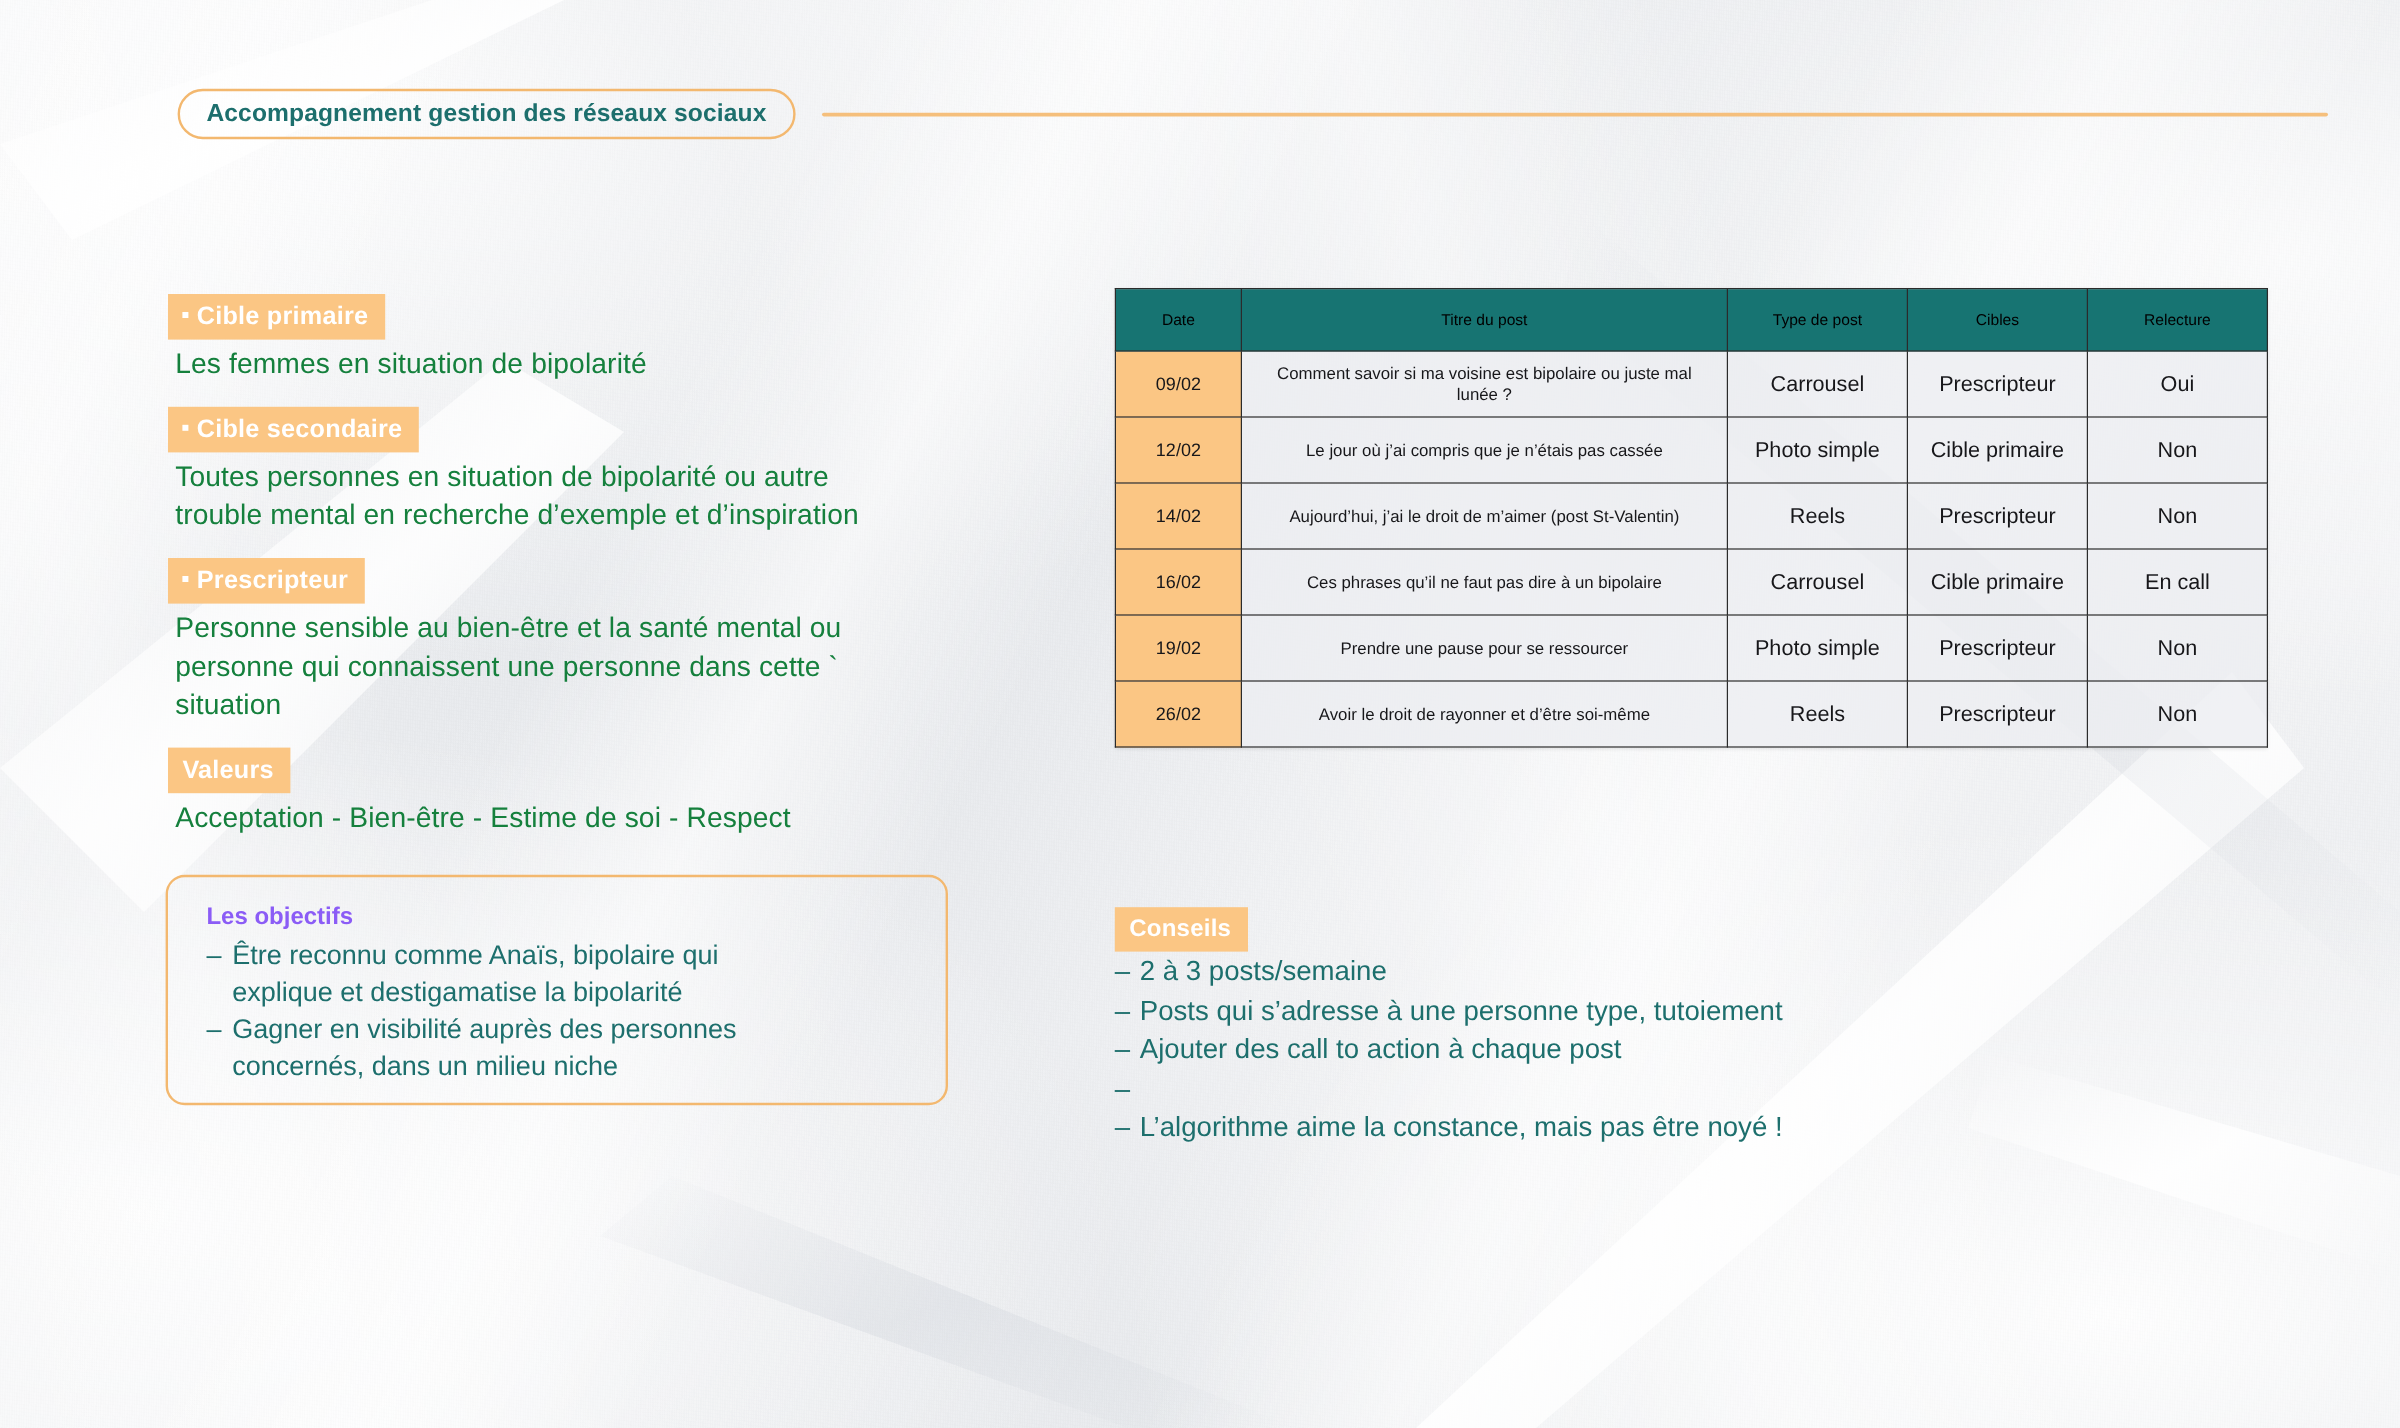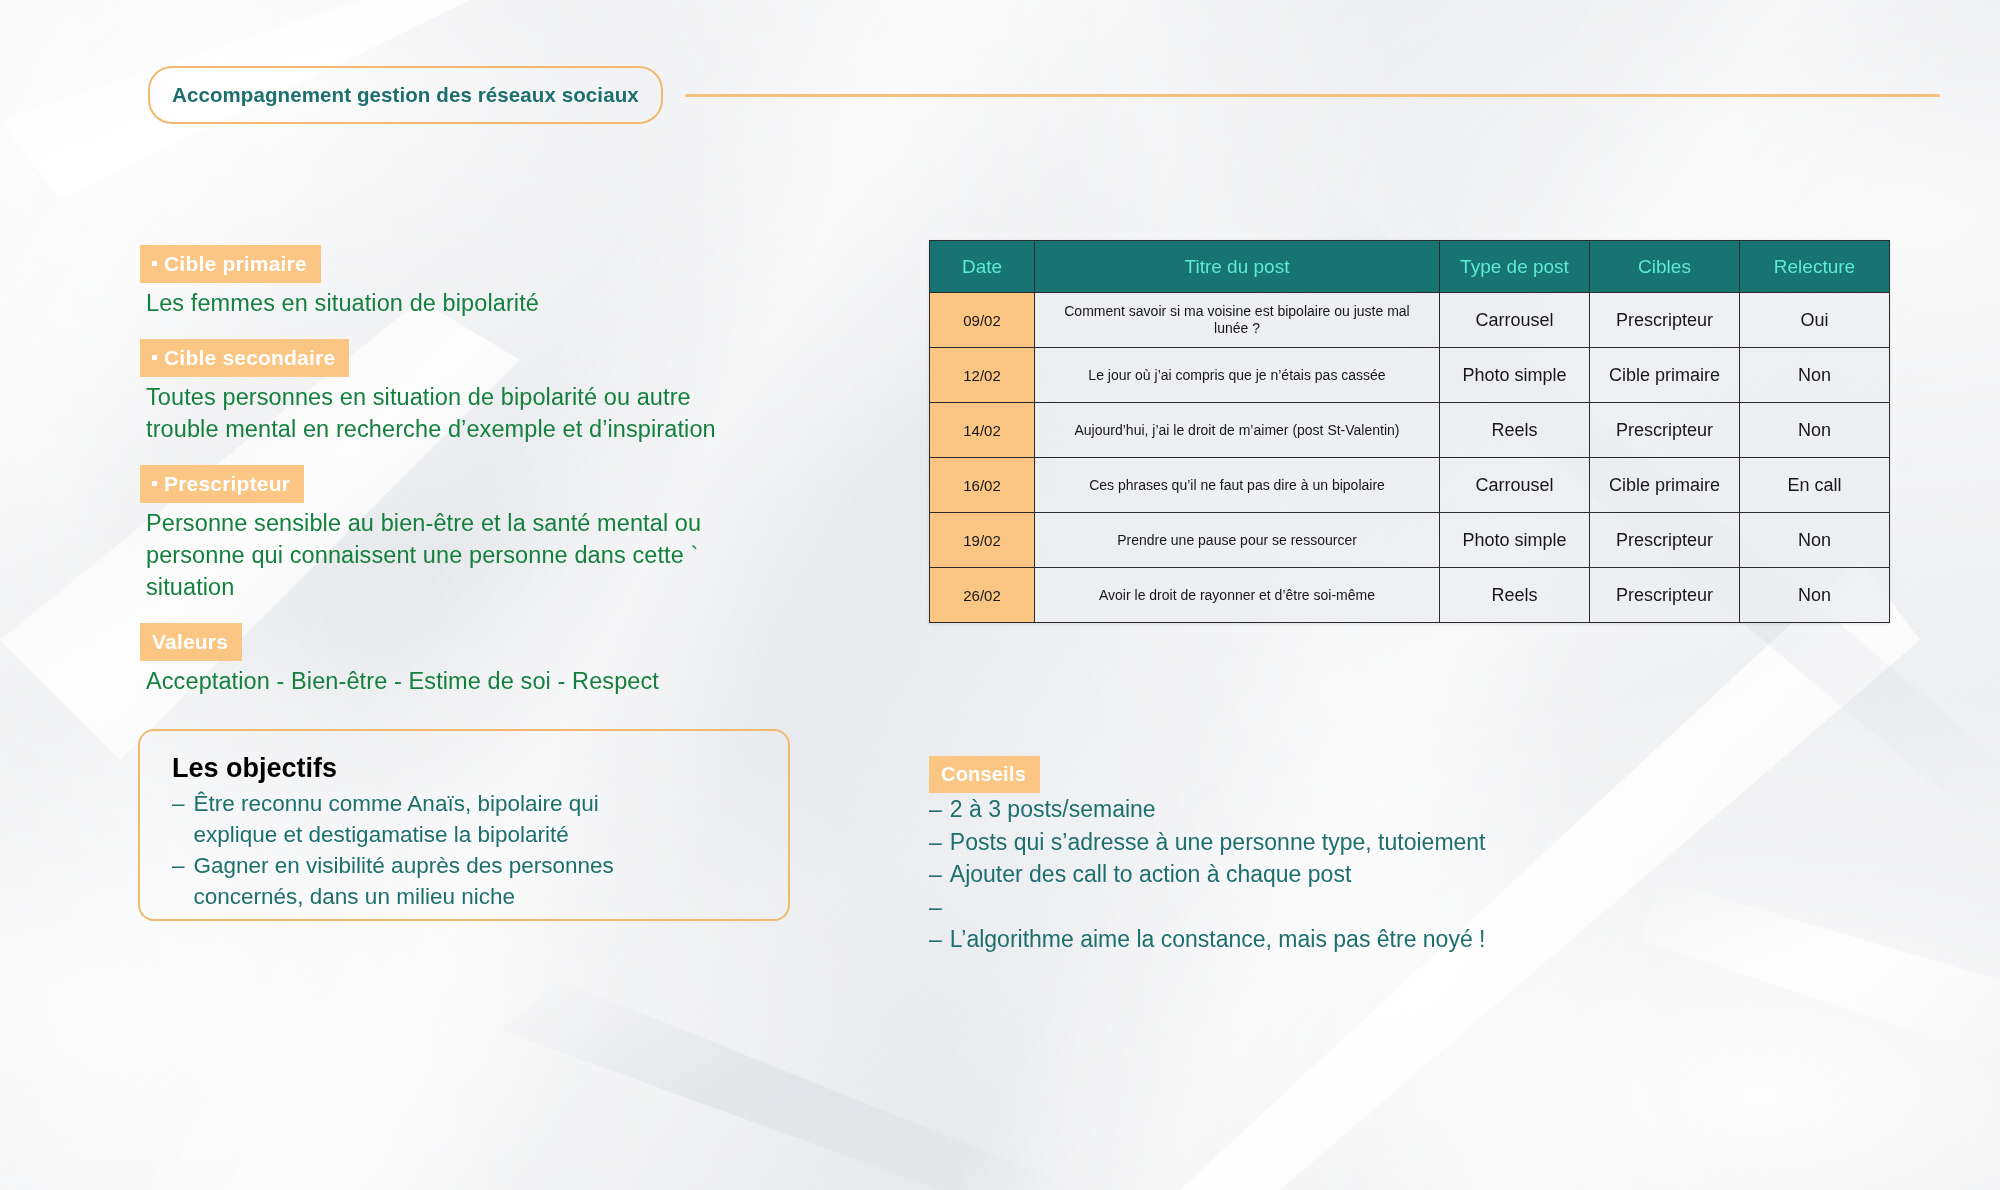--- a/index.html
+++ b/index.html
@@ -68,21 +68,21 @@
     left: 148px;
     top: 74px;
     width: 1700px;
     height: 42px;
     display: flex;
     align-items: center;
   }
   #title-pill {
     border: 2px solid #f3b86f;
     border-radius: 24px;
-    height: 58px;
+    height: 42px;
     display: flex;
     align-items: center;
     padding: 0 22px;
     background: transparent;
     white-space: nowrap;
   }
   #title-pill .t {
     font-size: 20.5px;
     font-weight: 700;
     letter-spacing: .1px;
@@ -140,22 +140,22 @@
     position: absolute;
     left: 138px;
     top: 729px;
     width: 652px;
     height: 192px;
     border: 2px solid #f3b86f;
     border-radius: 16px;
     padding: 22px 30px 0 32px;
   }
   #objectives-title {
-    color: #000000;
-    font-size: 27px;
+    color: #8b5cf6;
+    font-size: 20px;
     font-weight: 700;
     margin-bottom: 4px;
   }
   .obj-item {
     color: #1d6f6d;
     font-size: 22.5px;
     line-height: 31px;
     display: flex;
     gap: 9px;
   }
@@ -177,22 +177,22 @@
     text-align: center;
     vertical-align: middle;
     color: #17171a;
     font-size: 18px;
     line-height: 17px;
     padding: 6px 8px;
     background: rgba(236,238,241,.80);
   }
   #schedule-table thead th {
     background: #177472;
-    color: #5eead4;
-    font-size: 19px;
+    color: #000000;
+    font-size: 13px;
     height: 52px;
     font-weight: 400;
   }
   #schedule-table tbody td { height: 55px; }
   #schedule-table td.date-cell {
     background: #fbc684;
     font-size: 15px;
   }
   #schedule-table td.title-cell {
     font-size: 14px;

